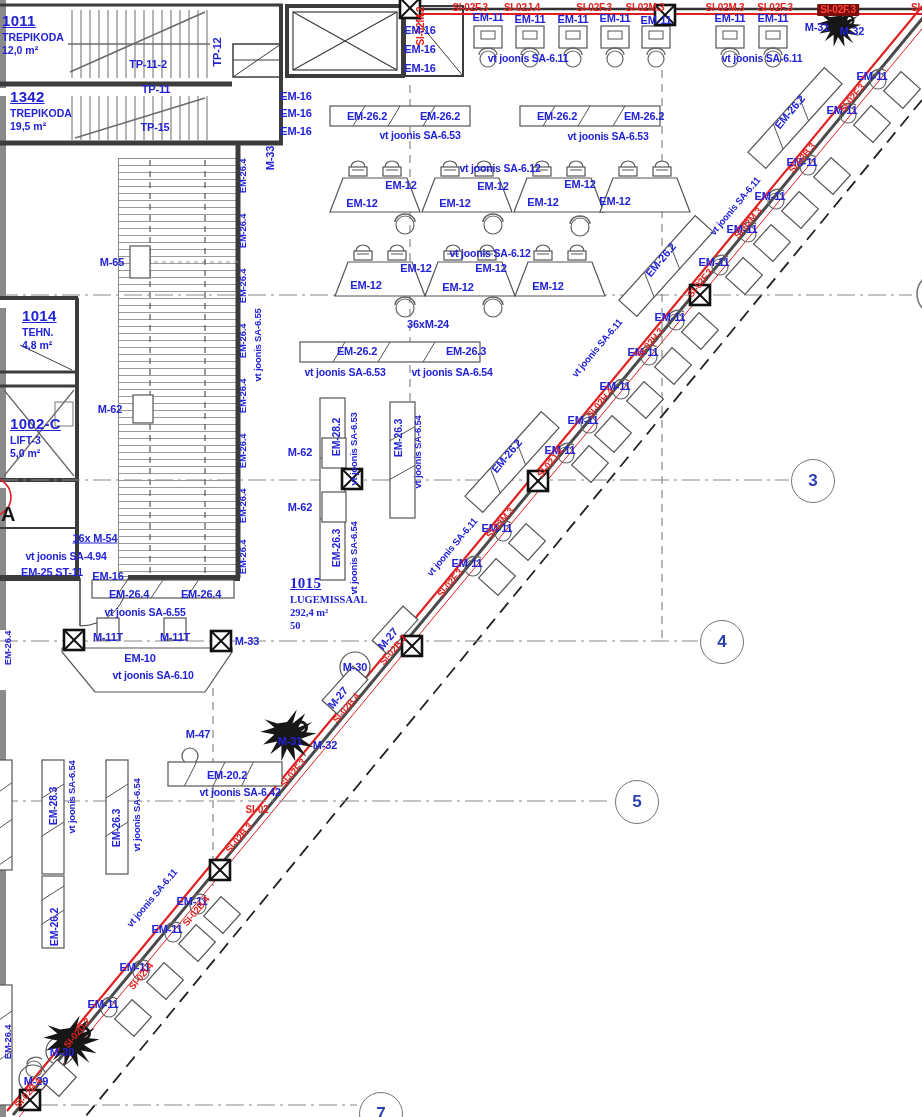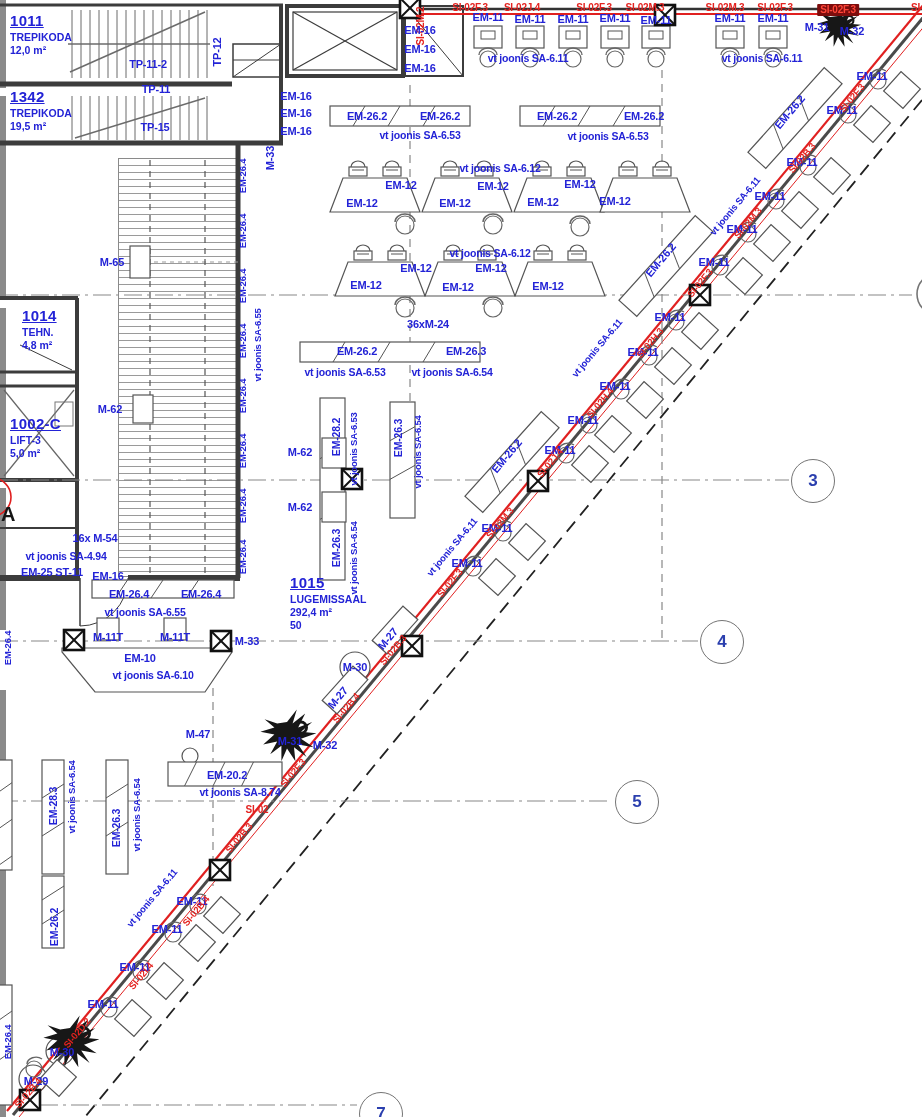--- a/index.html
+++ b/index.html
@@ -444,41 +444,41 @@
       <div class="lbl" style="left: 243px; top: 341px; font-size: 9.5px; transform: translate(-50%, -50%) rotate(-90deg);">EM-26.4</div>
       <div class="lbl" style="left: 243px; top: 396px; font-size: 9.5px; transform: translate(-50%, -50%) rotate(-90deg);">EM-26.4</div>
       <div class="lbl" style="left: 243px; top: 451px; font-size: 9.5px; transform: translate(-50%, -50%) rotate(-90deg);">EM-26.4</div>
       <div class="lbl" style="left: 243px; top: 506px; font-size: 9.5px; transform: translate(-50%, -50%) rotate(-90deg);">EM-26.4</div>
       <div class="lbl" style="left: 243px; top: 557px; font-size: 9.5px; transform: translate(-50%, -50%) rotate(-90deg);">EM-26.4</div>
       <div class="lbl" style="left: 258px; top: 345px; font-size: 9.5px; transform: translate(-50%, -50%) rotate(-90deg);">vt joonis SA-6.55</div>
       <div class="lbl" style="left: 148px; top: 64px; font-size: 11px; transform: translate(-50%, -50%) rotate(0deg);">TP-11-2</div>
       <div class="lbl" style="left: 156px; top: 89px; font-size: 11px; transform: translate(-50%, -50%) rotate(0deg);">TP-11</div>
       <div class="lbl" style="left: 155px; top: 127px; font-size: 11px; transform: translate(-50%, -50%) rotate(0deg);">TP-15</div>
       <div class="lbl" style="left: 217px; top: 52px; font-size: 11px; transform: translate(-50%, -50%) rotate(-90deg);">TP-12</div>
-      <div class="lbl" style="left: 95px; top: 538px; font-size: 11px; transform: translate(-50%, -50%) rotate(0deg);">16x M-54</div>
+      <div class="lbl" style="left: 95px; top: 538px; font-size: 11px; transform: translate(-50%, -50%) rotate(0deg); text-decoration: underline;">16x M-54</div>
       <div class="lbl" style="left: 66px; top: 556px; font-size: 10.5px; transform: translate(-50%, -50%) rotate(0deg);">vt joonis SA-4.94</div>
       <div class="lbl" style="left: 52px; top: 572px; font-size: 11px; transform: translate(-50%, -50%) rotate(0deg);">EM-25 ST-11</div>
       <div class="lbl" style="left: 108px; top: 576px; font-size: 11px; transform: translate(-50%, -50%) rotate(0deg);">EM-16</div>
       <div class="lbl" style="left: 129px; top: 594px; font-size: 11px; transform: translate(-50%, -50%) rotate(0deg);">EM-26.4</div>
       <div class="lbl" style="left: 201px; top: 594px; font-size: 11px; transform: translate(-50%, -50%) rotate(0deg);">EM-26.4</div>
       <div class="lbl" style="left: 145px; top: 612px; font-size: 10.5px; transform: translate(-50%, -50%) rotate(0deg);">vt joonis SA-6.55</div>
       <div class="lbl" style="left: 108px; top: 637px; font-size: 11px; transform: translate(-50%, -50%) rotate(0deg);">M-11T</div>
       <div class="lbl" style="left: 175px; top: 637px; font-size: 11px; transform: translate(-50%, -50%) rotate(0deg);">M-11T</div>
       <div class="lbl" style="left: 247px; top: 641px; font-size: 11px; transform: translate(-50%, -50%) rotate(0deg);">M-33</div>
       <div class="lbl" style="left: 140px; top: 658px; font-size: 11px; transform: translate(-50%, -50%) rotate(0deg);">EM-10</div>
       <div class="lbl" style="left: 153px; top: 675px; font-size: 10.5px; transform: translate(-50%, -50%) rotate(0deg);">vt joonis SA-6.10</div>
       <div class="lbl" style="left: 8px; top: 648px; font-size: 9.5px; transform: translate(-50%, -50%) rotate(-90deg);">EM-26.4</div>
       <div class="lbl" style="left: 198px; top: 734px; font-size: 11px; transform: translate(-50%, -50%) rotate(0deg);">M-47</div>
       <div class="lbl" style="left: 290px; top: 741px; font-size: 11px; transform: translate(-50%, -50%) rotate(0deg);">M-31</div>
       <div class="lbl" style="left: 325px; top: 745px; font-size: 11px; transform: translate(-50%, -50%) rotate(0deg);">M-32</div>
       <div class="lbl" style="left: 338px; top: 698px; font-size: 11px; transform: translate(-50%, -50%) rotate(-50deg);">M-27</div>
       <div class="lbl" style="left: 388px; top: 639px; font-size: 11px; transform: translate(-50%, -50%) rotate(-50deg);">M-27</div>
       <div class="lbl" style="left: 355px; top: 667px; font-size: 11px; transform: translate(-50%, -50%) rotate(0deg);">M-30</div>
       <div class="lbl" style="left: 227px; top: 775px; font-size: 11px; transform: translate(-50%, -50%) rotate(0deg);">EM-20.2</div>
-      <div class="lbl" style="left: 240px; top: 792px; font-size: 10.5px; transform: translate(-50%, -50%) rotate(0deg);">vt joonis SA-8.74</div>
+      <div class="lbl" style="left: 240px; top: 792px; font-size: 10.5px; transform: translate(-50%, -50%) rotate(0deg);">vt joonis SA-6.42</div>
       <div class="lbl c-r" style="left: 257px; top: 810px; font-size: 10px; transform: translate(-50%, -50%) rotate(0deg);">SI-02</div>
       <div class="lbl" style="left: 53px; top: 806px; font-size: 10.5px; transform: translate(-50%, -50%) rotate(-90deg);">EM-28.3</div>
       <div class="lbl" style="left: 72px; top: 797px; font-size: 9.5px; transform: translate(-50%, -50%) rotate(-90deg);">vt joonis SA-6.54</div>
       <div class="lbl" style="left: 116px; top: 828px; font-size: 10.5px; transform: translate(-50%, -50%) rotate(-90deg);">EM-26.3</div>
       <div class="lbl" style="left: 137px; top: 815px; font-size: 9.5px; transform: translate(-50%, -50%) rotate(-90deg);">vt joonis SA-6.54</div>
       <div class="lbl" style="left: 54px; top: 927px; font-size: 10.5px; transform: translate(-50%, -50%) rotate(-90deg);">EM-26.2</div>
       <div class="lbl" style="left: 8px; top: 1042px; font-size: 9.5px; transform: translate(-50%, -50%) rotate(-90deg);">EM-26.4</div>
       <div class="lbl" style="left: 192px; top: 901px; font-size: 11px; transform: translate(-50%, -50%) rotate(0deg);">EM-11</div>
       <div class="lbl" style="left: 167px; top: 929px; font-size: 11px; transform: translate(-50%, -50%) rotate(0deg);">EM-11</div>
       <div class="lbl" style="left: 135px; top: 967px; font-size: 11px; transform: translate(-50%, -50%) rotate(0deg);">EM-11</div>
@@ -518,41 +518,41 @@
       <div class="lbl c-r" style="left: 346px; top: 708px; font-size: 9.5px; transform: translate(-50%, -50%) rotate(-50deg);">SI-02B.4</div>
       <div class="lbl c-r" style="left: 293px; top: 773px; font-size: 9.5px; transform: translate(-50%, -50%) rotate(-50deg);">SI-02F.3</div>
       <div class="lbl c-r" style="left: 239px; top: 838px; font-size: 9.5px; transform: translate(-50%, -50%) rotate(-50deg);">SI-02B.3</div>
       <div class="lbl c-r" style="left: 196px; top: 911px; font-size: 9.5px; transform: translate(-50%, -50%) rotate(-50deg);">SI-02B.4</div>
       <div class="lbl c-r" style="left: 141px; top: 976px; font-size: 9.5px; transform: translate(-50%, -50%) rotate(-50deg);">SI-02I.4</div>
       <div class="lbl c-r" style="left: 77px; top: 1033px; font-size: 9.5px; transform: translate(-50%, -50%) rotate(-50deg);">SI-02D.2</div>
       <div class="lbl c-r" style="left: 28px; top: 1093px; font-size: 9.5px; transform: translate(-50%, -50%) rotate(-50deg);">SI-02B.4</div>
       <div class="lbl c-k" style="left: 8px; top: 514px; font-size: 20px; transform: translate(-50%, -50%) rotate(0deg);">A</div>
     </div>
   <div id="rooms-layer">
-      <div class="room" style="left: 10px; top: 12px;">
+      <div class="room" style="left: 2px; top: 12px;">
         <div class="rid">1011</div>
         <div class="rnm">TREPIKODA</div>
         <div class="rar">12,0 m²</div>
       </div>
       <div class="room" style="left: 10px; top: 88px;">
         <div class="rid">1342</div>
         <div class="rnm">TREPIKODA</div>
         <div class="rar">19,5 m²</div>
       </div>
       <div class="room" style="left: 22px; top: 307px;">
         <div class="rid">1014</div>
         <div class="rnm">TEHN.</div>
         <div class="rar">4,8 m²</div>
       </div>
       <div class="room" style="left: 10px; top: 415px;">
         <div class="rid">1002-C</div>
         <div class="rnm">LIFT-3</div>
         <div class="rar">5,0 m²</div>
       </div>
-      <div class="room" style="left: 290px; top: 574px;">
+      <div class="room" style="left: 290px; top: 574px; font-family: Liberation Serif, serif;">
         <div class="rid">1015</div>
         <div class="rnm">LUGEMISSAAL</div>
         <div class="rar">292,4 m²</div>
         <div class="rcp">50</div>
       </div>
     </div>
   <div id="bubbles-layer">
       <div class="bubble" style="left: 791px; top: 459px;">
         <span>3</span>
       </div>

